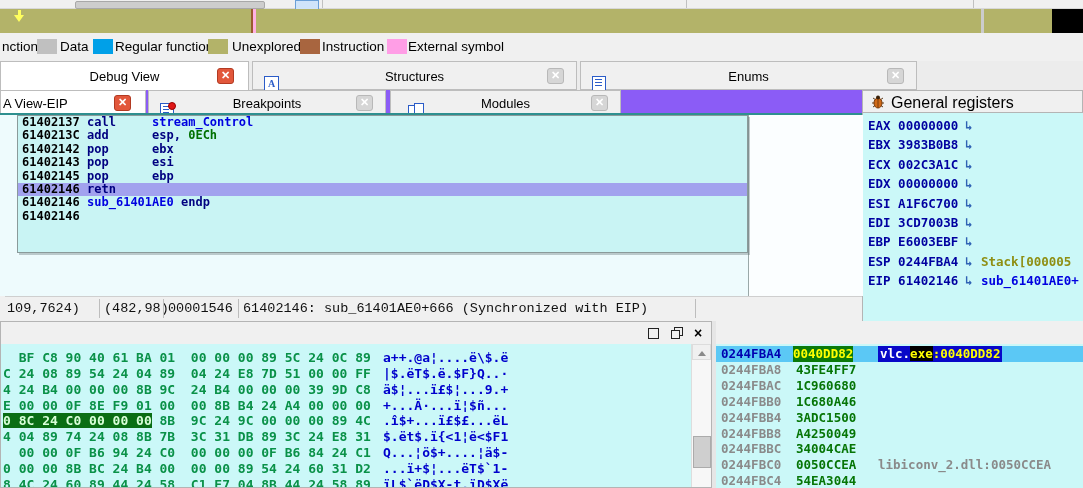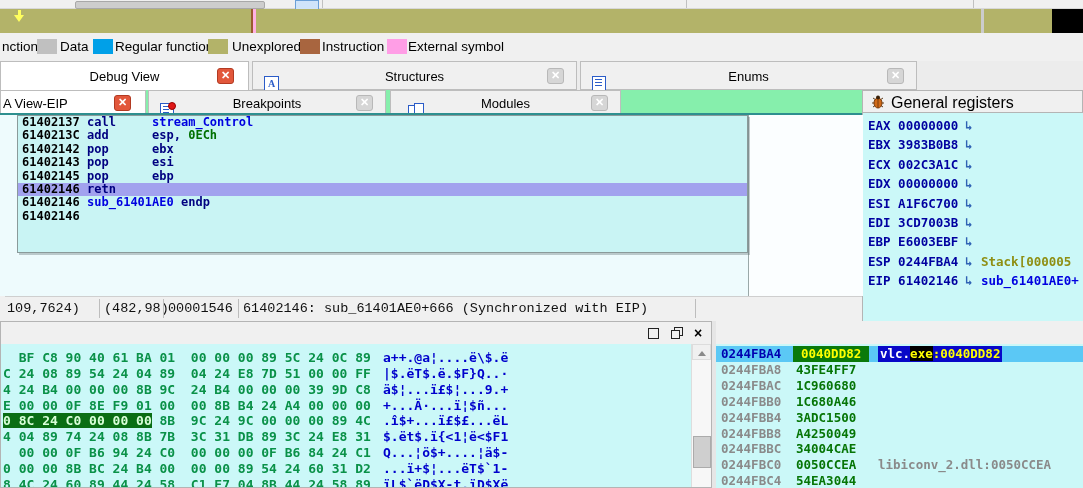--- a/index.html
+++ b/index.html
@@ -21,21 +21,21 @@
   #nav-arrow-tri{position:absolute;left:14px;top:6px;width:0;height:0;border-left:5px solid transparent;
      border-right:5px solid transparent;border-top:7px solid #ffff5e;}
 
   
   #legend{left:0;top:33px;width:1083px;height:28px;background:#f0f0f0;}
   .lg-sw{position:absolute;top:6px;width:20px;height:15px;}
   .lg-tx{position:absolute;top:6px;font-size:13.5px;white-space:nowrap;}
 
   
   #tabrow1{left:0;top:61px;width:1083px;height:29px;background:#ececec;border-bottom:1px solid #c8c8c8;}
-  #tabrow2{left:0;top:90px;width:862px;height:25px;background:#86efac;}
+  #tabrow2{left:0;top:90px;width:862px;height:25px;background:#8b5cf6;}
   .tab{position:absolute;top:0;height:100%;background:#f0f0f0;border:1px solid #bdbdbd;box-sizing:border-box;}
   .tab.active{background:#ffffff;border-bottom:none;}
   .tab .lbl{position:absolute;left:0;right:0;top:50%;transform:translateY(-50%);text-align:center;white-space:nowrap;}
   .tab .lbl.leftal{text-align:left;left:2px;}
   .closebtn{position:absolute;top:50%;transform:translateY(-50%);width:15px;height:14px;border-radius:3px;
      text-align:center;line-height:13px;font-weight:bold;font-size:11px;}
   .closebtn.red{background:#e2573b;border:1px solid #b23a22;color:#fff;}
   .closebtn.gray{background:#d6d6d6;border:1px solid #b8b8b8;color:#fff;}
   .tabicon{position:absolute;left:10px;top:50%;transform:translateY(-50%);width:16px;height:16px;}
 
@@ -94,21 +94,21 @@
   #stack-title{position:absolute;left:0;top:0;width:100%;height:23px;background:#f0f0f0;border-bottom:1px solid #c4c4c4;}
   #stack-title .t{position:absolute;left:28px;top:4px;}
   #stack-icon{position:absolute;left:7px;top:4px;width:15px;height:15px;border:1px solid #3a5ad0;background:#fff;}
   #stack-icon .ring{position:absolute;left:3px;top:3px;width:7px;height:7px;border:2px solid #3a5ad0;border-radius:50%;}
   #stackbody{position:absolute;left:0;top:23px;width:367px;height:144px;background:#cbf8f8;overflow:hidden;}
   .strow{position:absolute;left:0;width:100%;height:16px;line-height:16px;font-size:12.5px;white-space:pre;}
   .strow.sel{background:#5bc8f5;}
   .st-addr{position:absolute;left:5px;color:#8a8a8a;}
   .strow.sel .st-addr{color:#0000b0;}
   .st-val{position:absolute;left:80px;color:#067506;}
-  .strow.sel .st-val{background:#0a7a0a;color:#ffff00;padding:0 8px;left:77px;}
+  .strow.sel .st-val{background:#0a7a0a;color:#ffff00;padding:0 0;left:77px;}
   .st-lbl{position:absolute;left:162px;color:#8a8a8a;}
   .strow.sel .st-lbl{background:#0808c8;padding:0 2px;}
   .lp-w{color:#ffffff;} .lp-y{color:#ffff00;} .lp-cur{color:#ffff00;background:#000;}
 
   
   .ic-frame{position:relative;width:16px;height:16px;}
   .ic-doc{position:absolute;left:1px;top:0px;width:12px;height:14px;background:#fff;border:1.5px solid #2b5cc8;}
   .ic-line{position:absolute;height:1.5px;background:#2b5cc8;}
   .ic-reddot{position:absolute;width:6px;height:6px;border-radius:50%;background:#e01818;border:1px solid #900;}
   .ic-letter{position:absolute;left:1px;top:0;width:13px;height:14px;background:#fff;border:1.5px solid #2b5cc8;

